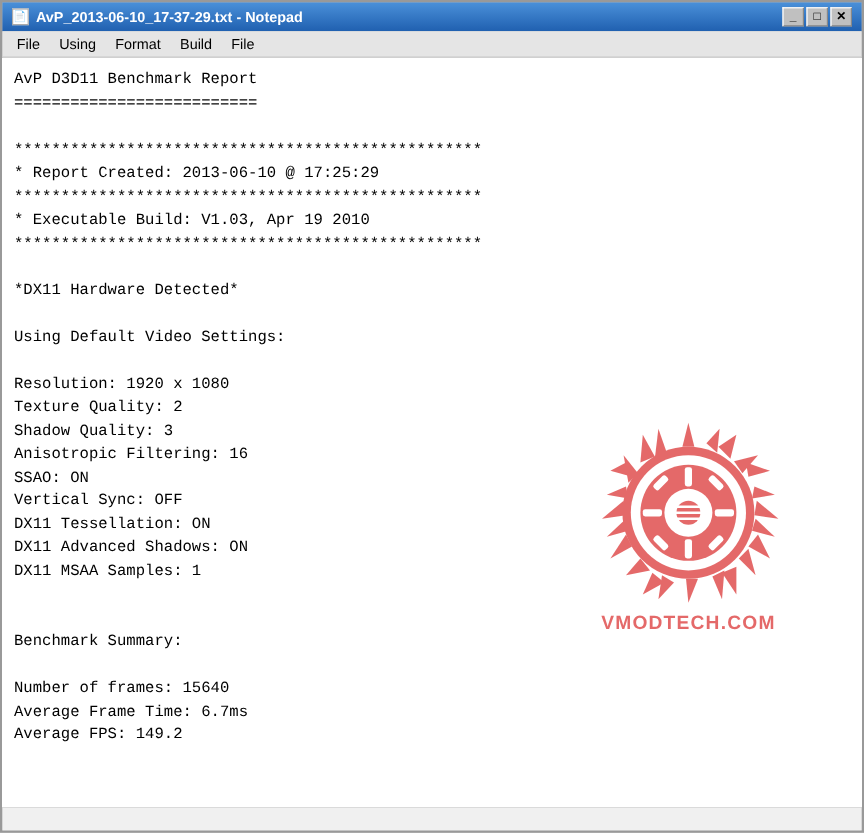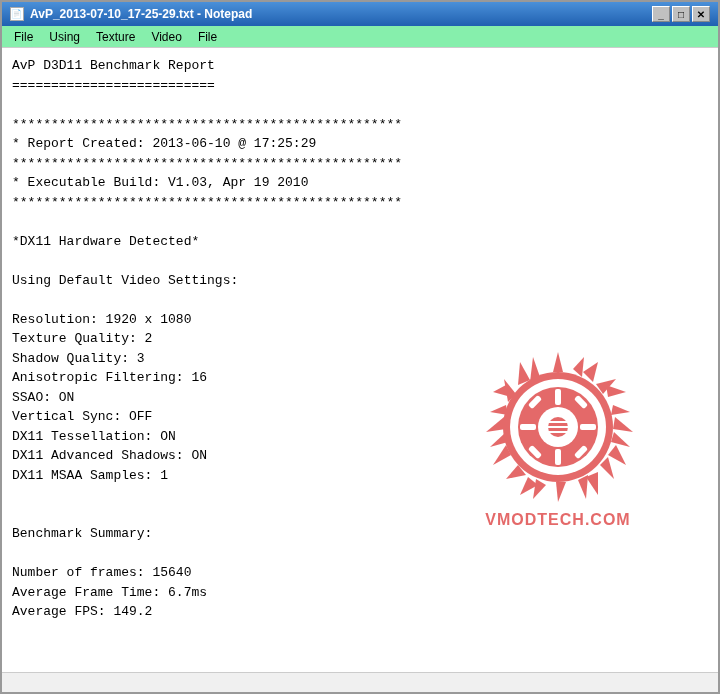--- a/index.html
+++ b/index.html
@@ -68,21 +68,21 @@
       font-weight: bold;
       cursor: pointer;
       display: flex;
       align-items: center;
       justify-content: center;
       color: #000;
       font-family: Arial, sans-serif;
     }
 
     .menu-bar {
-      background: #86efac;
+      background: #e5e5e5;
       border-bottom: 1px solid #ccc;
       display: flex;
       align-items: center;
       height: 22px;
       padding: 0 4px;
       flex-shrink: 0;
       font-family: Arial, sans-serif;
       font-size: 12px;
     }
 
@@ -104,21 +104,21 @@
     .text-content {
       font-family: 'Courier New', Courier, monospace;
       font-size: 13px;
       line-height: 1.5;
       color: #000;
       white-space: pre-wrap;
     }
 
     .logo-overlay {
       position: absolute;
-      right: 60px;
+      right: 44px;
       top: 290px;
       width: 200px;
       height: 200px;
       display: flex;
       flex-direction: column;
       align-items: center;
       justify-content: center;
       opacity: 0.85;
     }
 
@@ -150,34 +150,34 @@
     }
   </style>
 </head>
 <body>
 
 <div class="window">
 
   <div class="title-bar">
     <div class="title-bar-left">
       <div class="title-bar-icon">📄</div>
-      <span>AvP_2013-07-10_17-25-29.txt - Notepad</span>
+      <span>AvP_2013-06-10_17-37-29.txt - Notepad</span>
     </div>
     <div class="title-bar-buttons">
       <div class="tb-btn">_</div>
       <div class="tb-btn">□</div>
       <div class="tb-btn">✕</div>
     </div>
   </div>
 
   <div class="menu-bar">
     <div class="menu-item">File</div>
     <div class="menu-item">Using</div>
-    <div class="menu-item">Texture</div>
-    <div class="menu-item">Video</div>
+    <div class="menu-item">Format</div>
+    <div class="menu-item">Build</div>
     <div class="menu-item">File</div>
   </div>
 
   <div class="content-area">
     <div class="text-content" id="text-block">AvP D3D11 Benchmark Report
 ==========================
 
 **************************************************
 * Report Created: 2013-06-10 @ 17:25:29
 **************************************************

